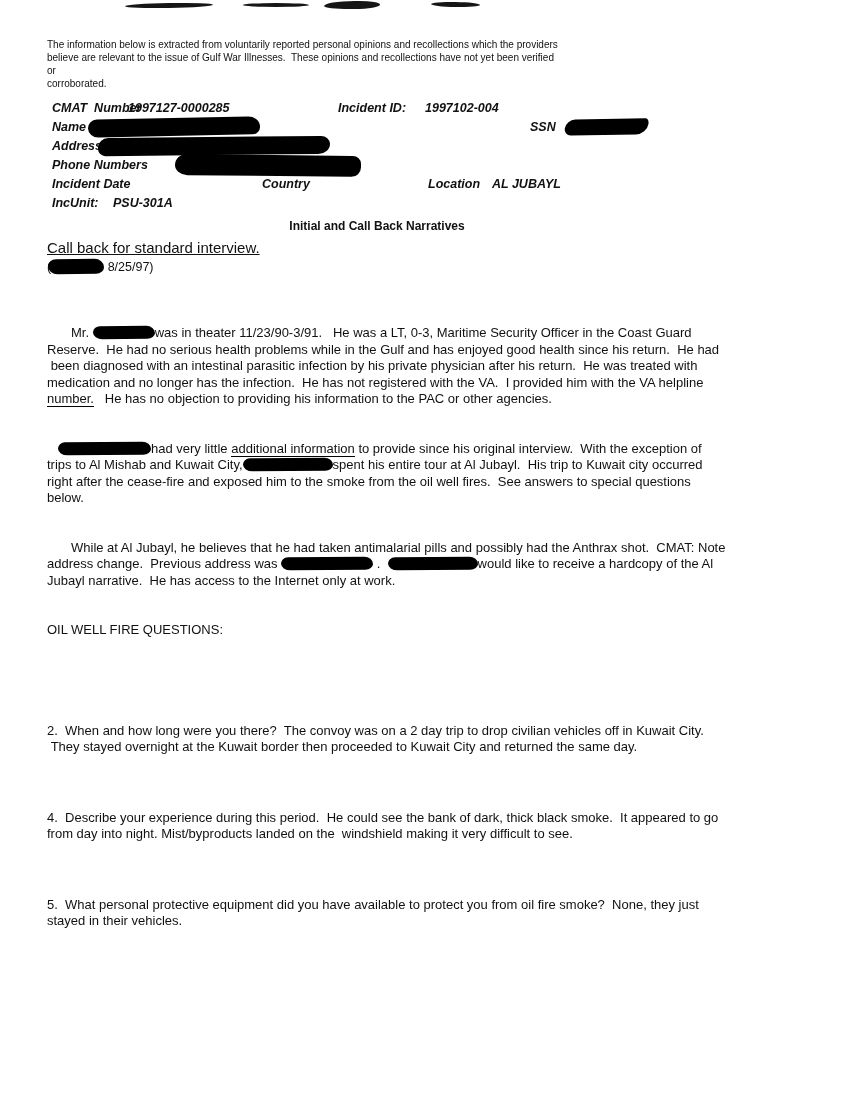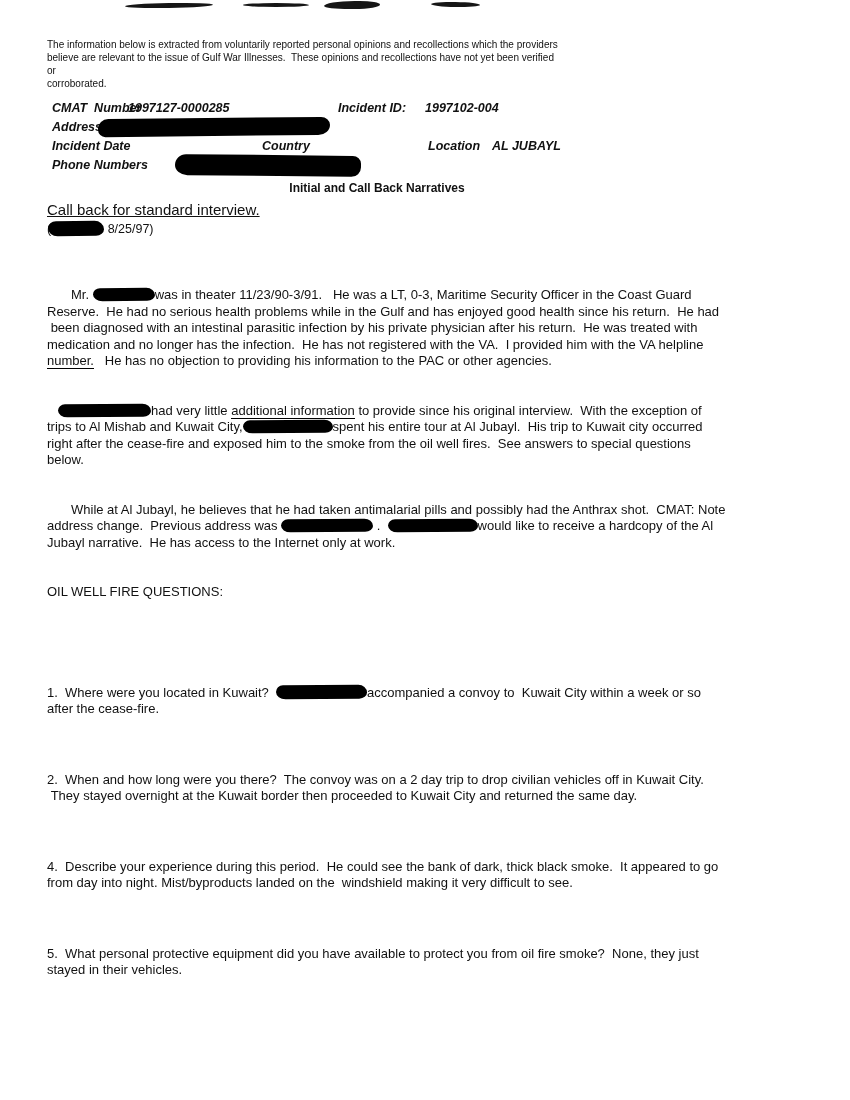--- a/index.html
+++ b/index.html
@@ -81,32 +81,42 @@
 corroborated.</p>
 
   <div class="hdr">
     <div class="hrow">
       <span class="hl l5">CMAT  Number</span>
       <span class="hv cmatv">1997127-0000285</span>
       <span class="hl incl">Incident ID:</span>
       <span class="hv incv">1997102-004</span>
     </div>
     <div class="hrow">
+      <span class="hl l5">Name</span>
+      <span class="redact hredact r-name"></span>
+      <span class="hl ssnl">SSN</span>
+      <span class="redact hredact r-ssn"></span>
+    </div>
+    <div class="hrow">
       <span class="hl l5">Address</span>
       <span class="redact hredact r-addr"></span>
+    </div>
+    <div class="hrow">
+      <span class="hl l5">Phone Numbers</span>
+      <span class="redact hredact r-phone"></span>
     </div>
     <div class="hrow">
       <span class="hl l5">Incident Date</span>
       <span class="hl ctry">Country</span>
       <span class="hl locl">Location</span>
       <span class="hv locv">AL JUBAYL</span>
     </div>
     <div class="hrow">
-      <span class="hl l5">Phone Numbers</span>
-      <span class="redact hredact r-phone"></span>
+      <span class="hl l5">IncUnit:</span>
+      <span class="hv unitv">PSU-301A</span>
     </div>
   </div>
 
   <div class="title">Initial and Call Back Narratives</div>
 
   <p class="intro">Call back for standard interview.</p>
 
 
   <div class="cbdate"><span>(</span><span class="rin w56"></span><span> 8/25/97)</span></div>
 
@@ -123,22 +133,20 @@
 below.
 </span></p>
     <p class="ind"><span>While at Al Jubayl, he believes that he had taken antimalarial pills and possibly had the Anthrax shot.  CMAT: Note
 address change.  Previous address was </span><span class="rin w92"></span><span> .  </span><span class="rin w90"></span><span>would like to receive a hardcopy of the Al
 Jubayl narrative.  He has access to the Internet only at work.
 </span></p>
     <p>OIL WELL FIRE QUESTIONS:</p>
   </div>
 
   <div class="body-text qs">
-    <p><span>1.  Where were you located in Kuwait?  </span><span class="rin w91"></span><span>accompanied a convoy to  Kuwait City within a week or so
-after the cease-fire.</span></p>
     <p>2.  When and how long were you there?  The convoy was on a 2 day trip to drop civilian vehicles off in Kuwait City.
  They stayed overnight at the Kuwait border then proceeded to Kuwait City and returned the same day.</p>
     <p>4.  Describe your experience during this period.  He could see the bank of dark, thick black smoke.  It appeared to go
 from day into night. Mist/byproducts landed on the  windshield making it very difficult to see.</p>
     <p>5.  What personal protective equipment did you have available to protect you from oil fire smoke?  None, they just
 stayed in their vehicles.</p>
     
     
     
     

